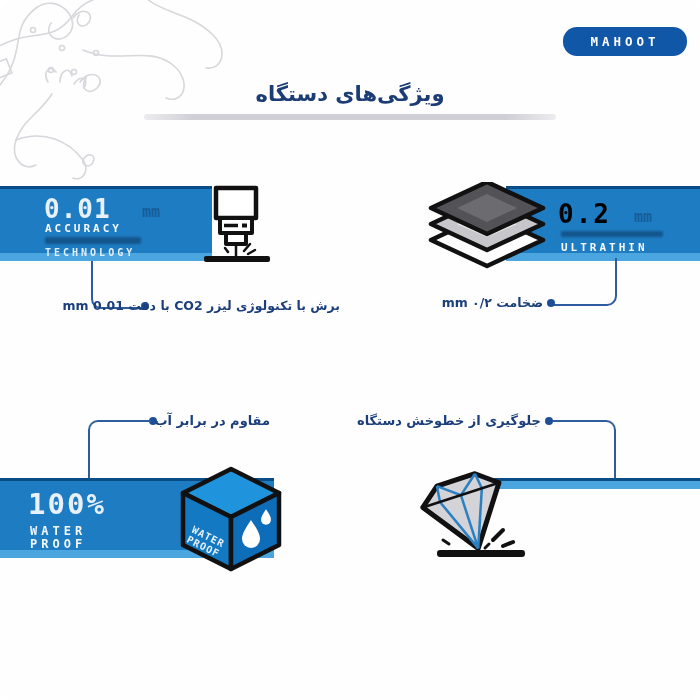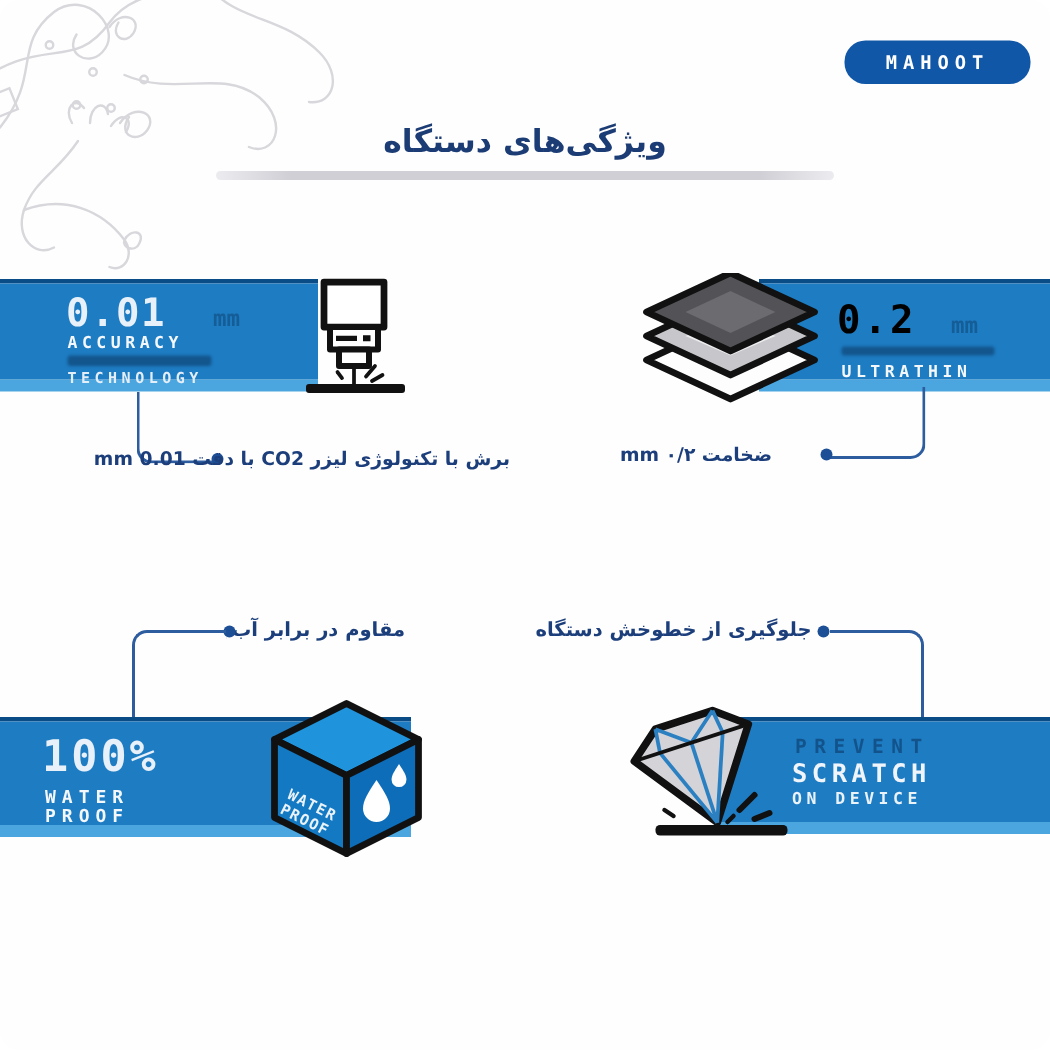--- a/index.html
+++ b/index.html
@@ -114,21 +114,21 @@
       <polygon points="59,32 115,58 59,84 3,58" fill="#fdfdfd"></polygon>
       <polygon points="59,16 115,42 59,68 3,42" fill="#c7c7cb"></polygon>
       <polygon points="59,29 89,42 59,55 29,42" fill="#ededf0" stroke-width="0"></polygon>
       <polygon points="59,0 115,26 59,52 3,26" fill="#525257"></polygon>
       <polygon points="59,12 89,26 59,40 29,26" fill="#6b6b70" stroke-width="0"></polygon>
     </g>
   </svg>
 
   <div class="conn" style="left:553px;top:258px;width:62px;height:46px;border-right-width:2px;border-bottom-width:2px;border-bottom-right-radius:10px;"></div>
   <div class="bullet" style="left:547px;top:299px;"></div>
-  <div class="callout" style="left:385px;top:295px;width:158px;text-align:center;">ضخامت ۰/۲ mm</div>
+  <div class="callout" style="left:385px;top:295px;width:158px;text-align:right;">ضخامت ۰/۲ mm</div>
 
   <div class="callout" style="left:160px;top:413px;width:110px;text-align:left;font-size:13px;">مقاوم در برابر آب</div>
   <div class="bullet" style="left:149px;top:417px;"></div>
   <div class="conn" style="left:88px;top:420px;width:61px;height:58px;border-left-width:2px;border-top-width:2px;border-top-left-radius:10px;"></div>
 
   <div class="banner" style="left:0;top:478px;width:274px;height:80px;">
     <div class="bt"></div>
     <div class="bb">
       <span class="tech" style="left:28px;top:6px;font-size:29px;letter-spacing:2px;color:#e8f0f9;">100%</span>
       <span class="tech" style="left:30px;top:43px;font-size:12px;letter-spacing:4px;color:#f4f8fc;">WATER</span>
@@ -152,25 +152,20 @@
       <path transform="translate(88,51) scale(0.55)" d="M0,-14 C6,-5 9,0 9,5 A9,9 0 1,1 -9,5 C-9,0 -6,-5 0,-14 Z"></path>
     </g>
   </svg>
 
   <div class="callout" style="left:380px;top:413px;width:161px;text-align:left;font-size:13px;">جلوگیری از خطوخش دستگاه</div>
   <div class="bullet" style="left:545px;top:417px;"></div>
   <div class="conn" style="left:553px;top:420px;width:61px;height:58px;border-right-width:2px;border-top-width:2px;border-top-right-radius:10px;"></div>
 
   <div class="banner" style="left:480px;top:478px;width:220px;height:78px;">
     <div class="bt"></div>
-    <div class="bb">
-      <span class="tech ghosttxt" style="left:50px;top:10px;font-size:13px;letter-spacing:5px;color:rgba(10,50,95,.55);">PREVENT</span>
-      <span class="tech" style="left:48px;top:25px;font-size:17px;letter-spacing:3px;color:#f0f5fb;">SCRATCH</span>
-      <span class="tech" style="left:48px;top:45px;font-size:11px;letter-spacing:3px;color:#eaf2fa;">ON DEVICE</span>
-    </div>
     <div class="bs"></div>
   </div>
 
   <svg class="icon" style="left:413px;top:468px;" width="120" height="94" viewBox="0 0 120 94">
     <g transform="translate(0,4) rotate(-18 55 45)">
       <polygon points="15,22 35,6 75,6 95,22 55,78" fill="#d3d3d8" stroke="#111" stroke-width="5" stroke-linejoin="round"></polygon>
       <g fill="none" stroke="#2b80c2" stroke-width="2.5">
         <line x1="35" y1="6" x2="33" y2="22"></line>
         <line x1="75" y1="6" x2="77" y2="22"></line>
         <polyline points="35,6 55,22 75,6"></polyline>

